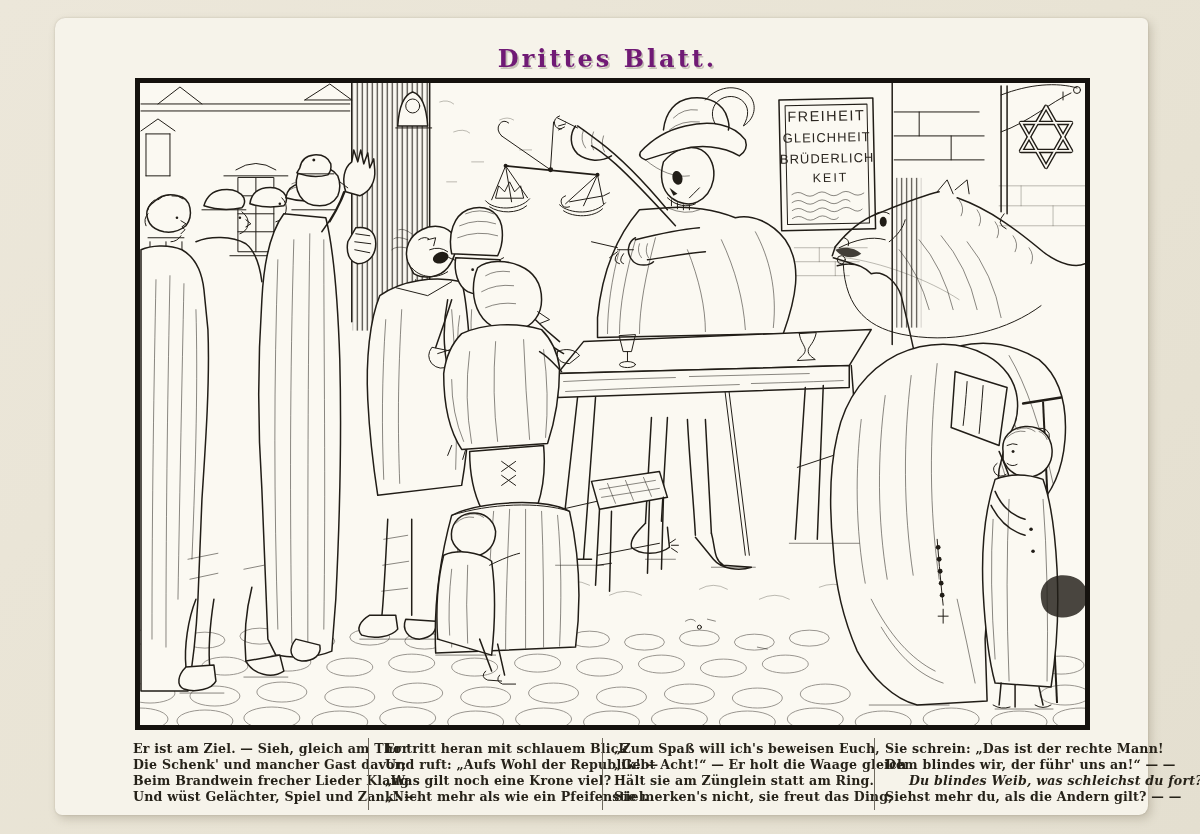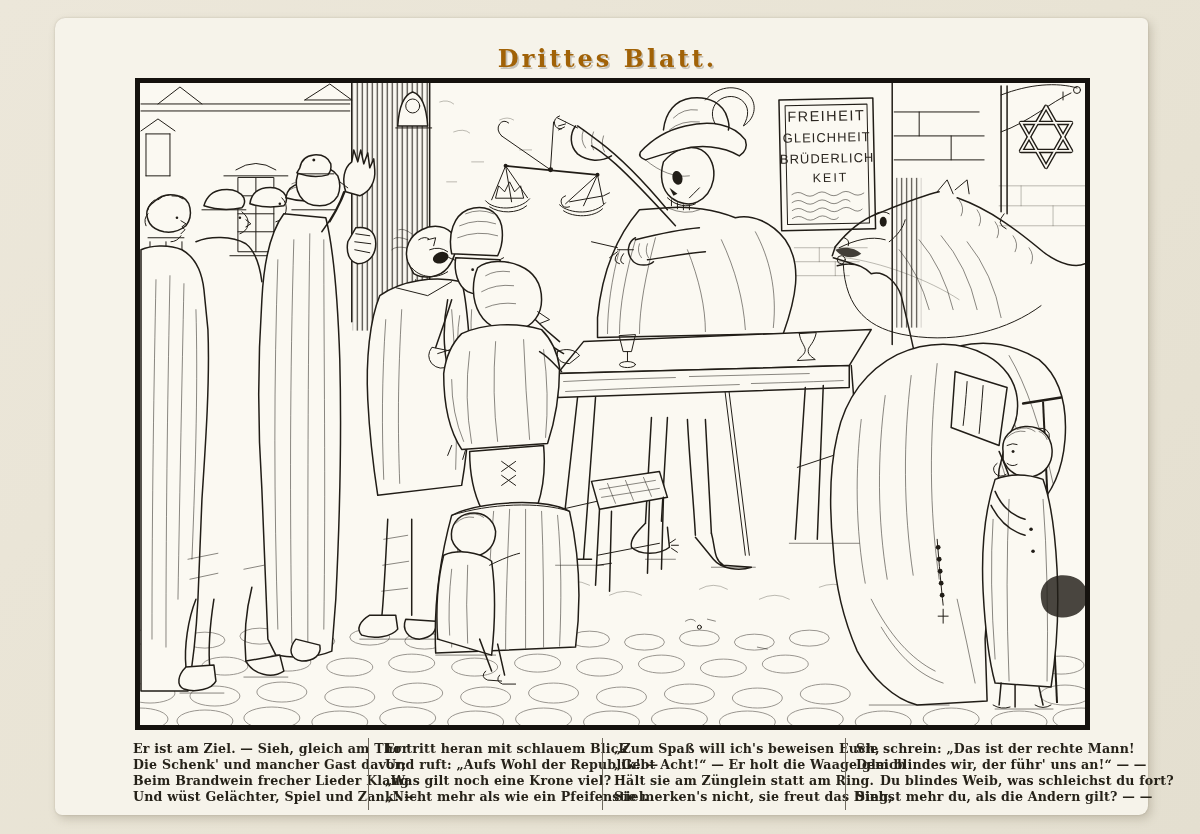--- a/index.html
+++ b/index.html
@@ -1,35 +1,35 @@
 <!DOCTYPE html>
 <html><head>
 <meta charset="utf-8">
 <style>
   html,body{margin:0;padding:0;}
   body{width:1200px;height:834px;overflow:hidden;background:#e9e4d6;font-family:"DejaVu Serif",serif;}
   .mat{position:absolute;inset:0;background:linear-gradient(135deg,#ece7da 0%,#e8e3d4 55%,#e4dfd0 100%);}
   .paper{position:absolute;left:55px;top:18px;width:1093px;height:797px;background:#f6f3ea;
          border-radius:10px 6px 9px 7px;box-shadow:0 0 2px rgba(90,80,60,.25),3px 4px 10px rgba(110,100,80,.28);}
   .plate-title{position:absolute;left:80px;top:26px;width:945px;text-align:center;
-         font-family:"DejaVu Serif",serif;font-weight:700;font-size:24px;letter-spacing:3px;color:#a16207;
+         font-family:"DejaVu Serif",serif;font-weight:700;font-size:24px;letter-spacing:3px;color:#701a75;
          text-shadow:1.6px 1.6px 0 rgba(80,70,50,.28);}
   .frame{position:absolute;left:80px;top:60px;width:945px;height:642px;border:5px solid #15120e;background:#fbf9f2;}
   .frame svg{display:block;}
 
   
   .captions{position:absolute;left:78px;top:720px;width:962px;height:72px;display:flex;}
   .caption-col{box-sizing:border-box;padding-top:3px;}
   .caption-col.c1{width:235px;}
   .caption-col.c2{width:234px;border-left:1px solid #6e695e;padding-left:16px;}
   .caption-col.c3{width:243px;border-left:1px solid #6e695e;padding-left:11px;}
-  .caption-col.c4{width:250px;border-left:1px solid #6e695e;padding-left:10px;}
+  .caption-col.c4{width:250px;border-left:1px solid #6e695e;padding-left:10px;margin-left:29px;}
   .cap-line{font-family:"DejaVu Serif",serif;font-weight:700;font-size:12.6px;line-height:16px;
             color:#262219;white-space:nowrap;letter-spacing:.2px;}
-  .caption-col.c4 .cap-line:nth-child(3){padding-left:24px;}
+  .caption-col.c4 .cap-line:nth-child(3){padding-left:24px;font-style:italic;}
 
   
   .s{fill:none;stroke:#211d17;stroke-width:1.5;stroke-linecap:round;stroke-linejoin:round;}
   .s2{fill:none;stroke:#211d17;stroke-width:1;stroke-linecap:round;stroke-linejoin:round;}
   .h{fill:none;stroke:#211d17;stroke-width:.75;opacity:.7;stroke-linecap:round;}
   .lt{fill:none;stroke:#4a463c;stroke-width:.8;opacity:.45;stroke-linecap:round;}
   .wh{fill:#fbf9f2;stroke:#211d17;stroke-width:1.5;stroke-linejoin:round;}
   .sf{fill:#211d17;stroke:none;}
   .cob{fill:none;stroke:#35302a;stroke-width:.9;opacity:.55;}
   .poster-t{font-family:"Liberation Sans",sans-serif;fill:#2b2620;text-anchor:middle;}

